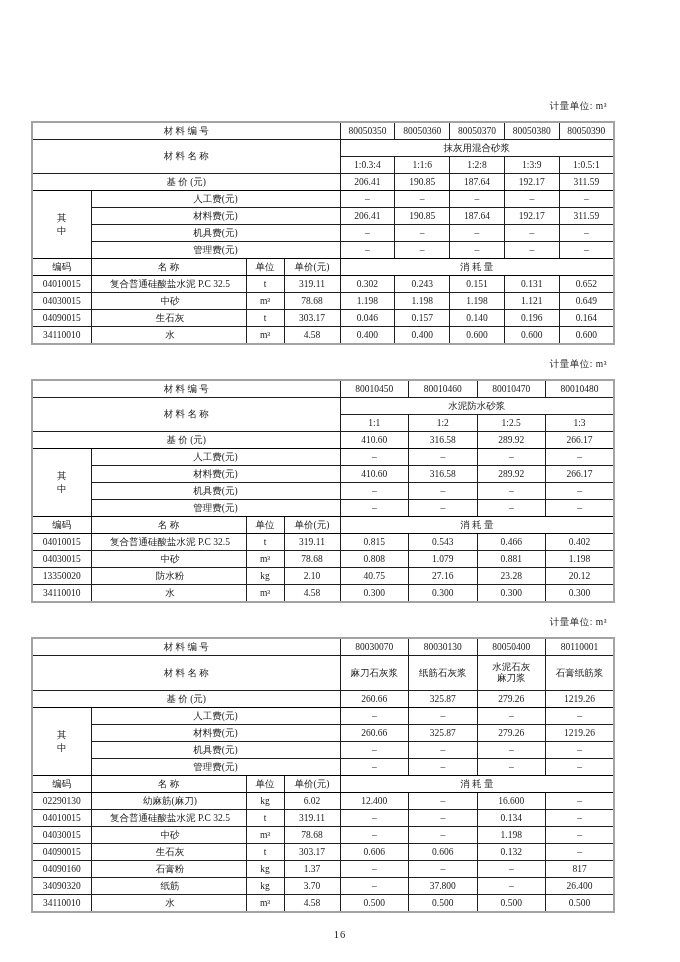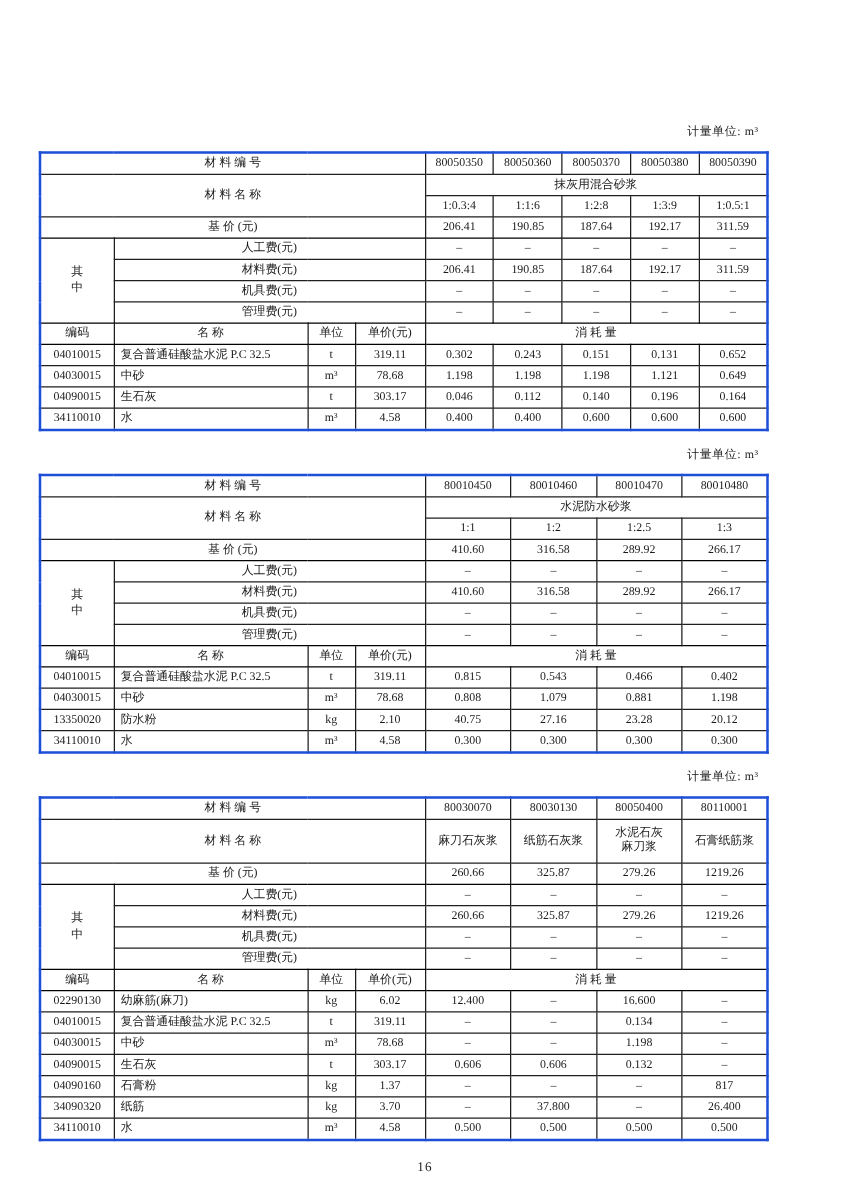--- a/index.html
+++ b/index.html
@@ -21,24 +21,24 @@
   table{
     border-collapse:collapse;table-layout:fixed;width:582px;
     font-size:9.5px;
   }
   td{
     border:1px solid #1f1f1f;
     height:16px;line-height:11px;
     text-align:center;vertical-align:middle;
     padding:0 2px;overflow:hidden;white-space:nowrap;
   }
-  table{border:2px solid #1d4ed8;padding-left:40px;}
+  table{border:2px solid #a3a3a3;padding-left:40px;}
   td.bt{border-top:1.7px solid #000;}
   td.bb{border-bottom:1.7px solid #000;font-family:Liberation Serif, serif;}
-  td.name-left{text-align:left;padding-left:5px;}
+  td.name-left{text-align:center;padding-left:5px;}
   td.tall{height:34px;}
   td.wrap{white-space:normal;}
   .among div{line-height:13px;}
   .pagenum{
     text-align:center;font-size:10.5px;margin-top:16px;letter-spacing:1px;
   }
 </style>
 </head>
 <body>
 
@@ -150,21 +150,21 @@
               <td>1.198</td>
               <td>1.121</td>
               <td>0.649</td>
             </tr>
             <tr>
               <td>04090015</td>
               <td class="name-left">生石灰</td>
               <td>t</td>
               <td>303.17</td>
               <td>0.046</td>
-              <td>0.112</td>
+              <td>0.157</td>
               <td>0.140</td>
               <td>0.196</td>
               <td>0.164</td>
             </tr>
             <tr>
               <td>34110010</td>
               <td class="name-left">水</td>
               <td>m³</td>
               <td>4.58</td>
               <td>0.400</td>

